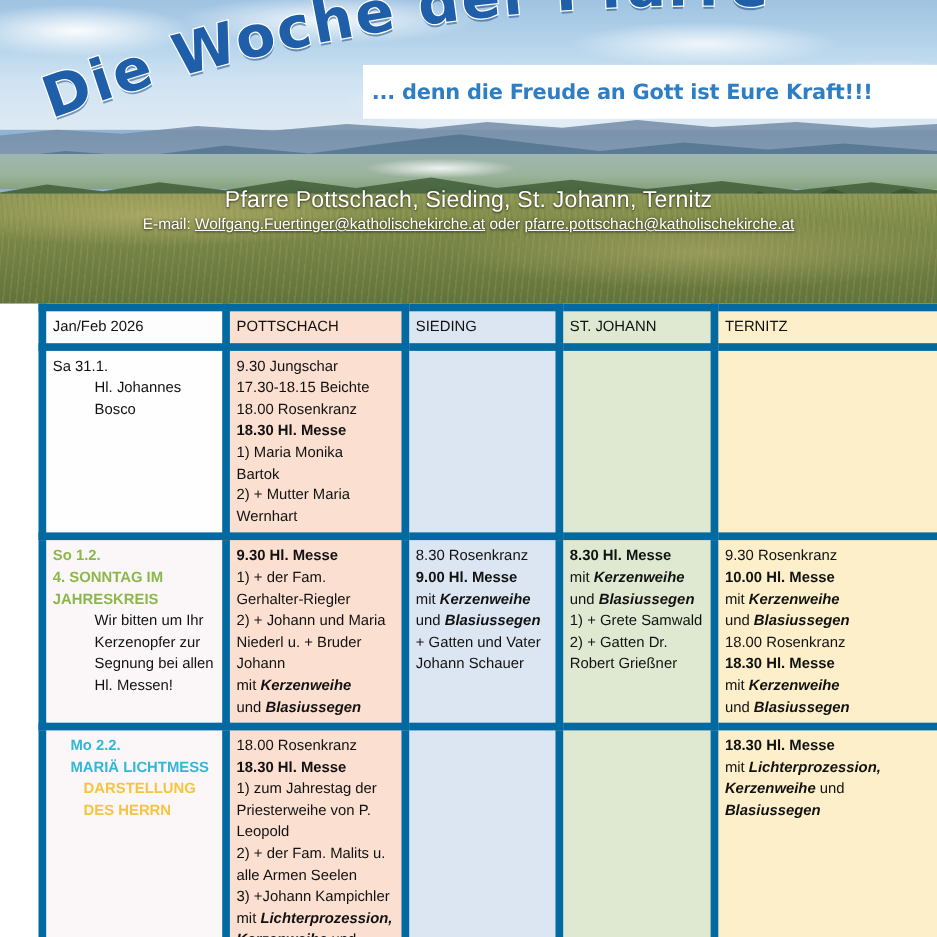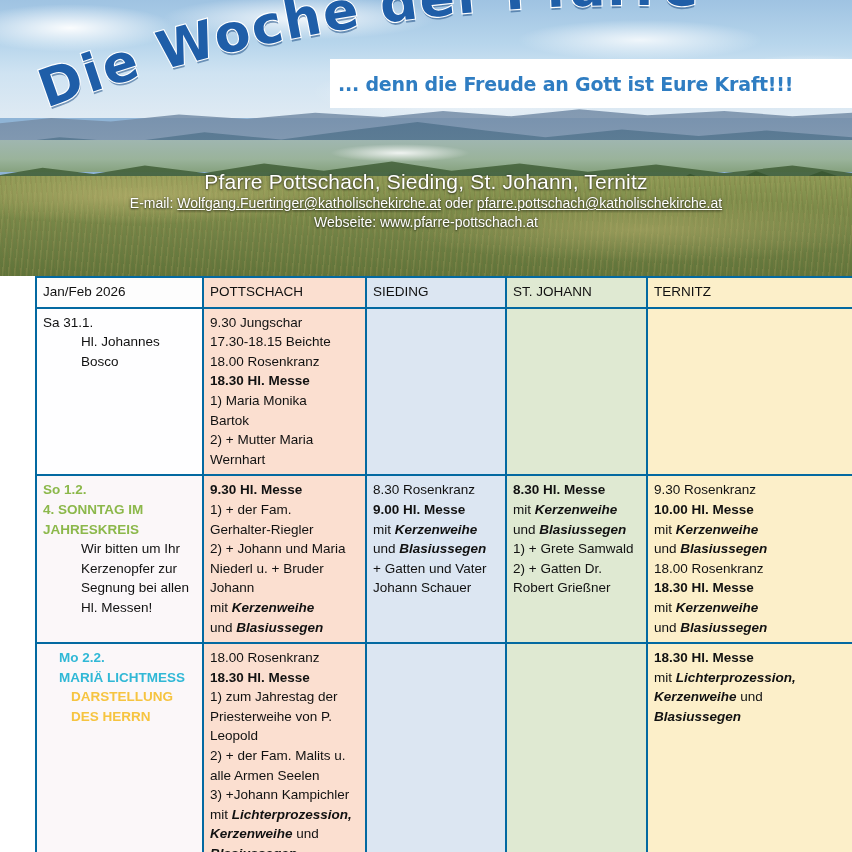--- a/index.html
+++ b/index.html
@@ -127,21 +127,21 @@
 
   
   .tbl-wrap{position:absolute;left:35px;top:276px;width:817px;}
   table.sched{
     border-collapse:collapse;
     width:817px;
     table-layout:fixed;
     font-family:"Liberation Sans", sans-serif;
   }
   table.sched td{
-    border:2px solid #0369a1;
+    border:7px solid #0369a1;
     vertical-align:top;
     padding:4px 6px 5px 6px;
     box-sizing:border-box;
     font-size:13.5px;
     line-height:19.6px;
     color:#111111;
   }
   col.c-date{width:167px;}
   col.c-pot{width:163px;}
   col.c-sie{width:140px;}
@@ -208,21 +208,20 @@
 
     <div class="subtitle-bar">
       <span>... denn die Freude an Gott ist Eure Kraft!!!</span>
     </div>
 
     <div class="contact">
       <div class="l1">Pfarre Pottschach, Sieding, St. Johann, Ternitz</div>
       <div class="l3">
         <span>E-mail: </span><span class="u">Wolfgang.Fuertinger@katholischekirche.at</span><span> oder </span><span class="u">pfarre.pottschach@katholischekirche.at</span>
       </div>
-      <div class="l4">Webseite: www.pfarre-pottschach.at</div>
     </div>
   </div>
 
   <div class="tbl-wrap">
     <table class="sched">
       <colgroup>
         <col class="c-date">
           <col class="c-pot">
           <col class="c-sie">
           <col class="c-stj">

